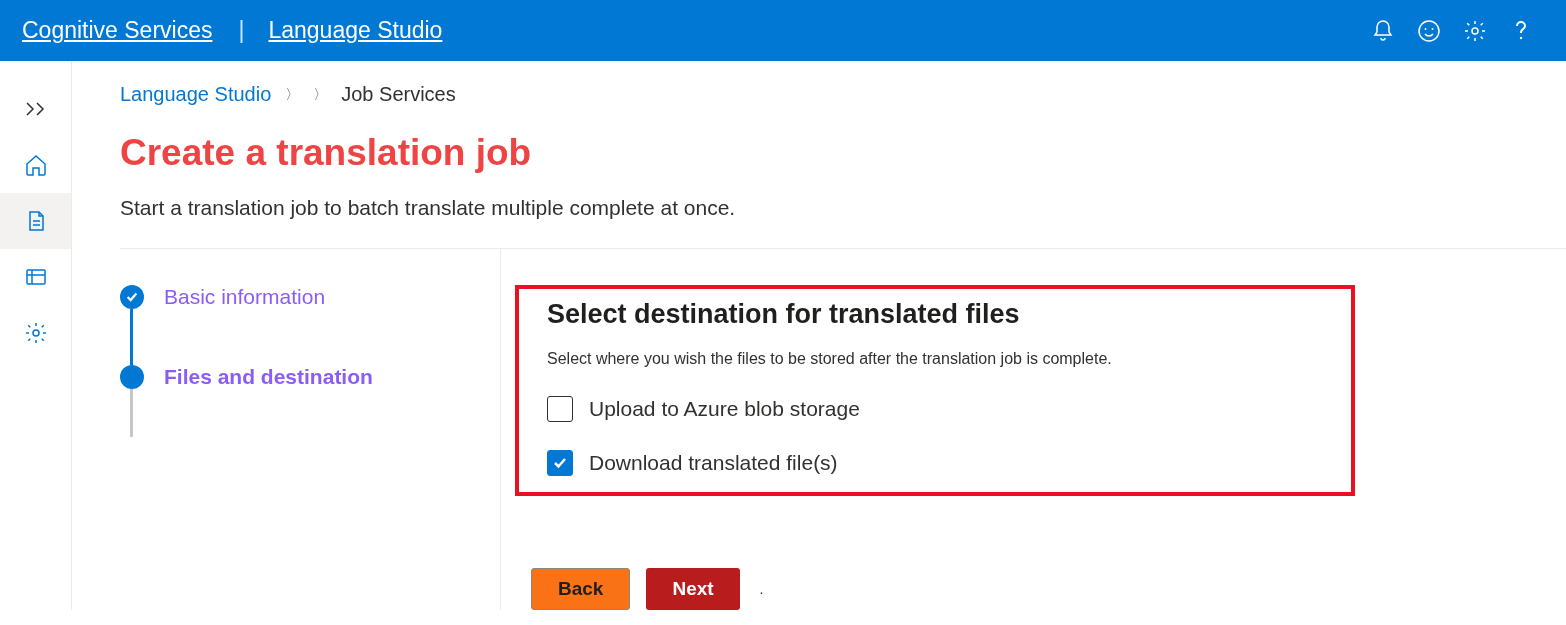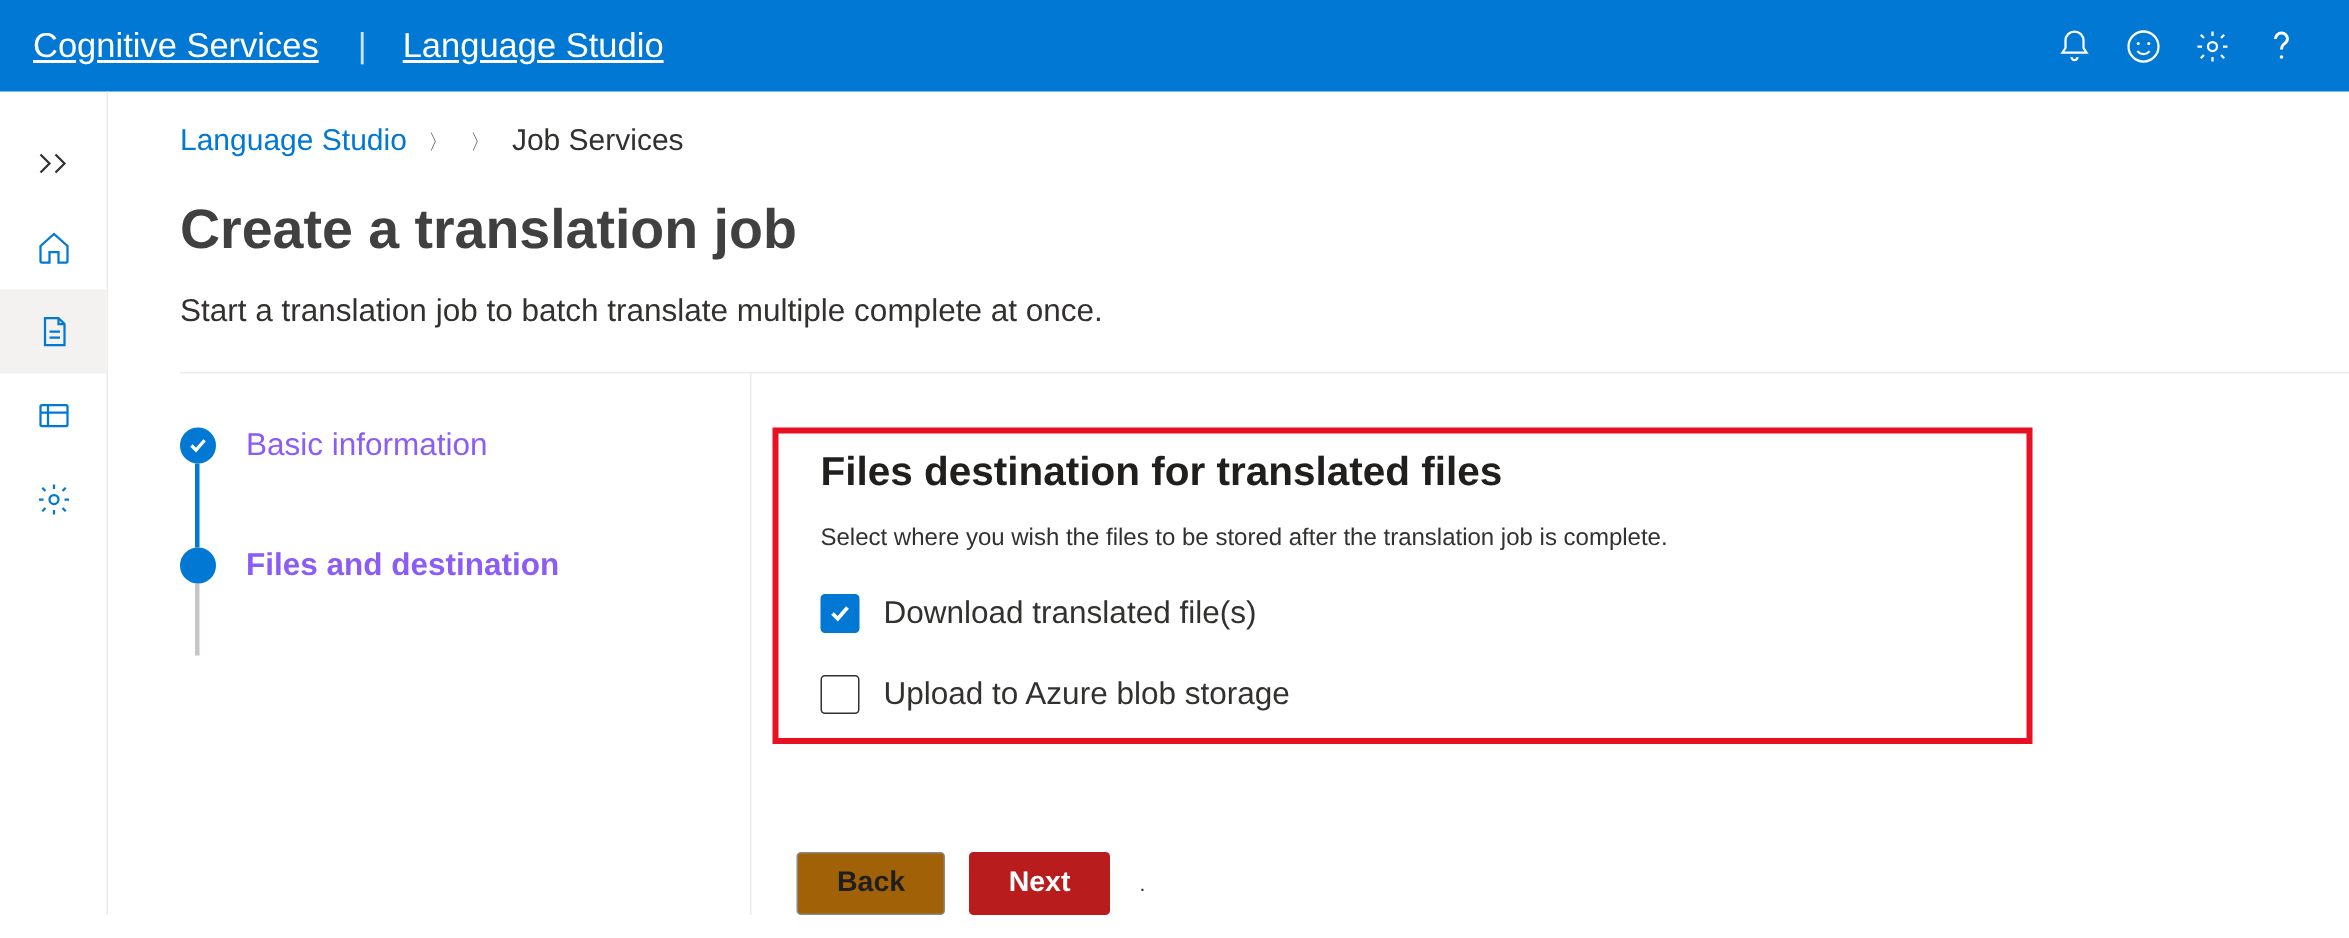--- a/index.html
+++ b/index.html
@@ -20,21 +20,21 @@
   .sidenav svg { stroke: #0078d4; fill: none; stroke-width: 1.5; }
   .sidenav .expand svg { stroke: #323130; }
 
   .main { flex: 1; padding: 22px 0 0 48px; }
 
   .breadcrumb { font-size: 20px; display:flex; align-items:center; gap: 14px; }
   .breadcrumb .link { color: #0078d4; cursor: pointer; }
   .breadcrumb .sep { color: #605e5c; font-size: 14px; }
   .breadcrumb .current { color: #323130; }
 
-  h1.page-title { font-size: 37px; font-weight: 600; margin-top: 26px; color: #404040; }
+  h1.page-title { font-size: 37px; font-weight: 600; margin-top: 26px; color: #ef4444; }
   .page-desc { font-size: 21px; color: #323130; margin-top: 22px; font-weight: 400; }
 
   .content-row { display: flex; margin-top: 28px; border-top: 1px solid #edebe9; padding-top: 36px; }
 
   .steps { width: 380px; padding-left: 0; }
   .step { display:flex; align-items:center; gap: 20px; position: relative; }
   .step .dot { width: 24px; height: 24px; border-radius: 50%; display:flex; align-items:center; justify-content:center; flex-shrink:0; margin-left: 0; }
   .step.done .dot { background: #0078d4; }
   .step.active .dot { background: #0078d4; }
   .step .dot svg { stroke: #fff; stroke-width: 2.5; fill: none; }
@@ -50,21 +50,21 @@
   .section-title { font-size: 27px; font-weight: 600; color: #201f1e; }
   .section-desc { font-size: 16px; color: #323130; margin-top: 20px; }
   .checkbox-row { display:flex; align-items:center; gap: 16px; margin-top: 28px; }
   .checkbox { width: 26px; height: 26px; border: 1.5px solid #323130; border-radius: 3px; display:flex; align-items:center; justify-content:center; cursor: pointer; flex-shrink:0;}
   .checkbox.checked { background: #0078d4; border-color: #0078d4; }
   .checkbox.checked svg { stroke: #fff; stroke-width: 2.5; fill:none; }
   .checkbox-label { font-size: 21px; }
 
   .buttons { display:flex; gap: 16px; margin-top: 72px; margin-left: 30px; align-items:center;}
   .btn { height: 42px; padding: 0 26px; font-size: 19px; border-radius: 3px; cursor: pointer; display:flex; align-items:center; justify-content:center; }
-  .btn.secondary { background: #a16207; border: 1px solid #8a8886; color: #201f1e; font-weight: 600;}
+  .btn.secondary { background: #f97316; border: 1px solid #8a8886; color: #201f1e; font-weight: 600;}
   .btn.primary { background: #b91c1c; color:#fff; border: none; font-weight: 600; }
   .dot-after { color:#323130; font-size:14px; margin-left: 4px;}
 </style>
 </head>
 <body>
 
 <div class="topbar">
   <span class="brand1">Cognitive Services</span>
   <span class="divider">|</span>
   <span class="brand2">Language Studio</span>
@@ -154,35 +154,35 @@
         <div class="step-line"></div>
         <div class="step active">
           <span class="dot"></span>
           <span class="label">Files and destination</span>
         </div>
         <div class="step-line grey"></div>
       </div>
 
       <div class="panel">
         <div class="highlight-box">
-          <h2 class="section-title">Files destination for translated files</h2>
+          <h2 class="section-title">Select destination for translated files</h2>
           <p class="section-desc">Select where you wish the files to be stored after the translation job is complete.</p>
+
+          <div class="checkbox-row">
+            <span class="checkbox"></span>
+            <span class="checkbox-label">Upload to Azure blob storage</span>
+          </div>
 
           <div class="checkbox-row">
             <span class="checkbox checked">
               <svg width="16" height="16" viewBox="0 0 16 16">
                   <path d="M3 8l3.5 3.5L13 4"></path>
                 </svg>
             </span>
             <span class="checkbox-label">Download translated file(s)</span>
-          </div>
-
-          <div class="checkbox-row">
-            <span class="checkbox"></span>
-            <span class="checkbox-label">Upload to Azure blob storage</span>
           </div>
         </div>
 
         <div class="buttons">
           <button class="btn secondary">Back</button>
           <button class="btn primary">Next</button>
           <span class="dot-after">.</span>
         </div>
       </div>
     </div>

